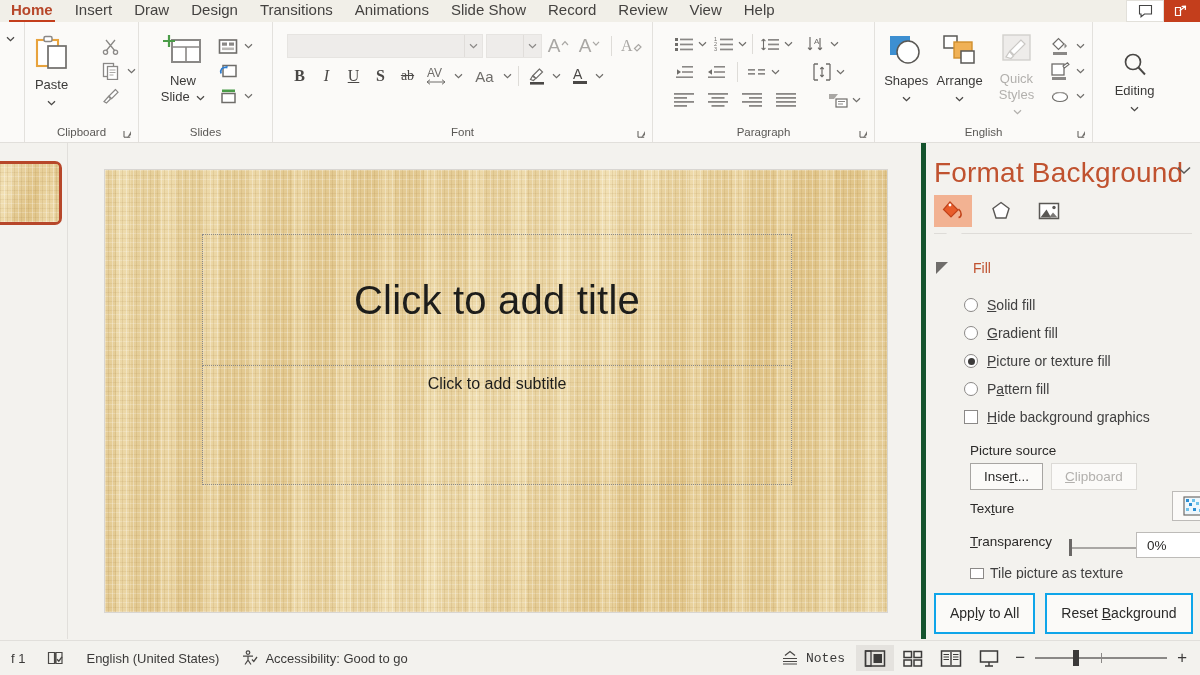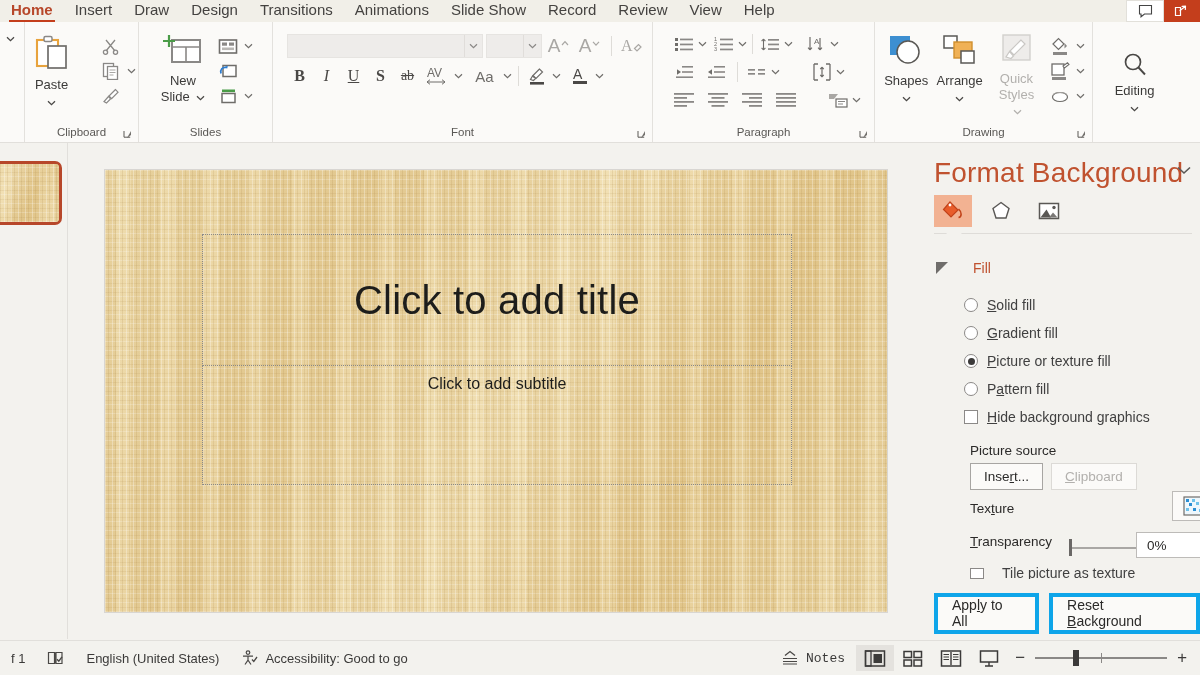--- a/index.html
+++ b/index.html
@@ -84,21 +84,21 @@
     position:absolute; left:0; top:143px; width:68px; height:496px;
     background:#f3f2ee; border-right:1px solid #e1dfdb;
   }
   .thumb{
     position:absolute; left:-62px; top:18px; width:124px; height:64px;
     border:3px solid #b7472a; border-radius:7px;
     background:#e8d09a; overflow:hidden;
   }
   .editor{
     position:absolute; left:69px; top:143px; width:858px; height:496px;
-    background:#f3f2ee; border-right:1px solid #14532d;
+    background:#f3f2ee; border-right:6px solid #14532d;
   }
   .slide{
     position:absolute; left:36px; top:27px; width:782px; height:442px;
     box-shadow:0 0 0 1px #d8d6d2;
     overflow:hidden;
   }
   .papyrus{
     position:absolute; inset:0;
     background-color:#e9d4a0;
     background-image:
@@ -165,28 +165,28 @@
     display:flex;align-items:center;justify-content:center;
   }
   .trans-lbl{ position:absolute; left:44px; top:391px; font-size:13.5px; color:#2b2a29;}
   .slider{ position:absolute; left:146px; top:404px; width:80px; height:2px; background:#a9a7a4;}
   .slider-thumb{ position:absolute; left:143px; top:396px; width:3px; height:17px; background:#6a6866;}
   .trans-box{
     position:absolute; left:210px; top:389px; width:96px; height:26px;
     background:#fff; border:1px solid #bdbbb8; display:flex; align-items:center;
     padding-left:10px; font-size:13.5px; color:#2b2a29;
   }
-  .tile-row{ position:absolute; left:44px; top:424px; display:flex; align-items:center; gap:18px;
+  .tile-row{ position:absolute; left:44px; top:424px; display:flex; align-items:center; gap:6px;
              overflow:hidden; height:12px; }
   .panel-footer{
     position:absolute; left:0; bottom:0; width:274px; height:52px;
     background:#f3f2ee; display:flex; align-items:center; gap:10px; padding-left:8px;
   }
   .fbtn{
-    height:41px; padding:0 14px; background:#fbfaf8; border:4px solid #0ea5e9;
+    height:41px; padding:0 14px; background:#fbfaf8; border:2px solid #0ea5e9;
     font-size:14px; color:#2b2a29; display:flex;align-items:center;justify-content:center;
     cursor:default;
   }
 
   
   .statusbar{
     position:absolute; left:0; top:640px; width:1200px; height:35px;
     background:#f3f2ee; border-top:1px solid #e1dfdb;
     display:flex; align-items:center; font-size:13px; color:#3b3a39;
   }
@@ -724,21 +724,21 @@
           </div>
           <div class="chev">
             <svg width="9" height="6" viewBox="0 0 9 6">
                 <path d="M1 1.3 4.5 4.6 8 1.3" fill="none" stroke="#6f6d6a" stroke-width="1.2"></path>
               </svg>
           </div>
         </div>
       </div>
     </div>
     <div class="rgroup-label">
-      <span>Drawing</span>
+      <span>English</span>
       <span class="dialog-launcher">
         <svg width="9" height="9" viewBox="0 0 9 9">
           <path d="M1 1v6.2h6.2" fill="none" stroke="#5a5855" stroke-width="1"></path>
           <path d="M8 1 L8 5 L4 8z" fill="#5a5855" opacity=".85"></path>
         </svg>
       </span>
     </div>
   </div>
 
   <div class="rgroup" style="width:84px;">

